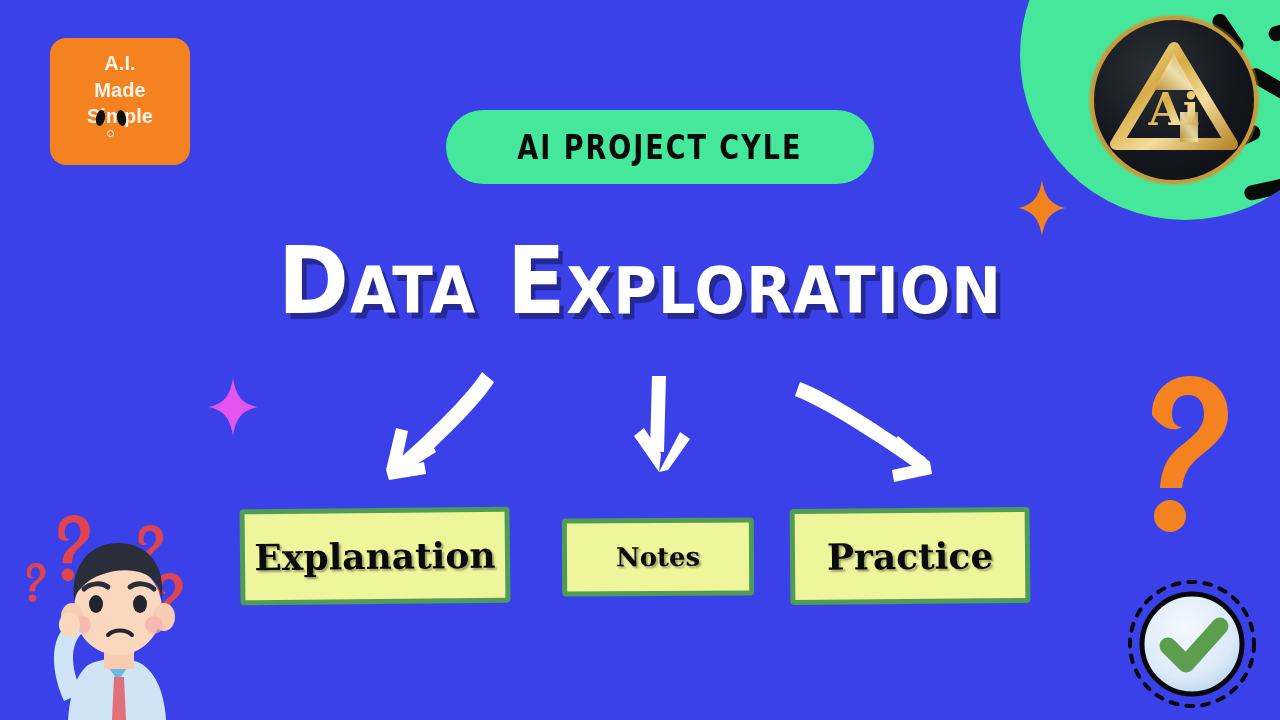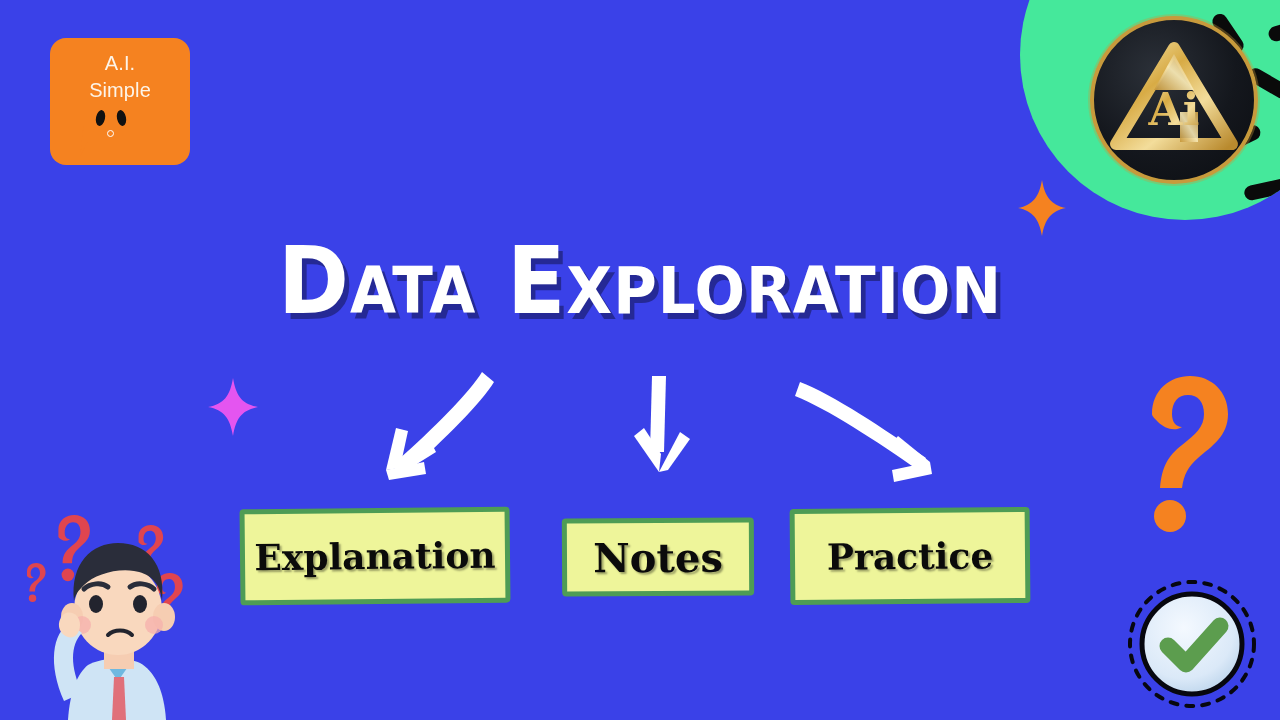--- a/index.html
+++ b/index.html
@@ -65,21 +65,21 @@
     width: 140px;
     height: 127px;
     background: #f58220;
     border-radius: 16px;
     padding-top: 12px;
     text-align: center;
   }
   .bubble-text {
     color: #fdf4e8;
     font-size: 20px;
-    font-weight: 400;
+    font-weight: 700;
     line-height: 1.33;
     letter-spacing: .1px;
   }
   .bubble-tail {
     position: absolute;
     left: 82px;
     top: 124px;
     width: 0; height: 0;
     border-left: 13px solid #f58220;
     border-right: 13px solid transparent;
@@ -160,21 +160,21 @@
   .ybox span {
     font-family: "DejaVu Serif", serif;
     font-weight: 700;
     color: #0b0b0b;
     text-shadow: 2px 2px 2px rgba(0,0,0,.35);
     white-space: nowrap;
   }
   .ybox-explanation { left: 240px; top: 508px; width: 270px; height: 96px; transform: rotate(-.6deg); }
   .ybox-explanation span { font-size: 36px; }
   .ybox-notes { left: 562px; top: 518px; width: 192px; height: 78px; transform: rotate(-.3deg); }
-  .ybox-notes span { font-size: 40px; }
+  .ybox-notes span { font-size: 26px; }
   .ybox-practice { left: 790px; top: 508px; width: 240px; height: 96px; transform: rotate(-.5deg); }
   .ybox-practice span { font-size: 36px; }
 
   
   .sparkle { position: absolute; }
 
   
   .qmark {
     position: absolute;
     left: 1118px;
@@ -238,27 +238,31 @@
       </defs>
       <path d="M80 28 L138 124 L22 124 Z" fill="none" stroke="url(#gold)" stroke-width="12" stroke-linejoin="round"></path>
       <path d="M80 34 L100 70 L60 70 Z" fill="url(#gold2)" opacity=".95"></path>
       <path d="M86 92 L104 92 L104 122 L86 122 Z" fill="url(#gold2)" opacity=".9"></path>
       <text x="80" y="105" font-family="DejaVu Serif, serif" font-size="44" font-weight="700" fill="url(#gold)" text-anchor="middle">Ai</text>
     </svg>
   </div>
 
   <div class="bubble">
     <div class="bubble-text">A.I.</div>
+    <div class="bubble-text">Made</div>
     <div class="bubble-text">Simple</div>
   </div>
   <div class="bubble-tail"></div>
   <div class="eye eye-a"></div>
   <div class="eye eye-b"></div>
   <div class="eye-dot"></div>
 
+  <div class="pill">
+    <span class="pill-text">AI PROJECT CYLE</span>
+  </div>
 
   <div class="title">Data Exploration</div>
 
   <svg class="arrows" viewBox="0 0 1280 720">
     <g fill="#ffffff">
       <path d="M482 372 C470 392 432 430 398 460 L410 470 C444 440 482 402 494 382 Z"></path>
       <path d="M388 468 L430 440 L436 452 L404 472 L418 468 Z"></path>
       <path d="M386 470 L396 428 L408 431 L400 468 Z"></path>
       <path d="M386 470 L424 462 L426 474 L389 480 Z"></path>
     </g>

